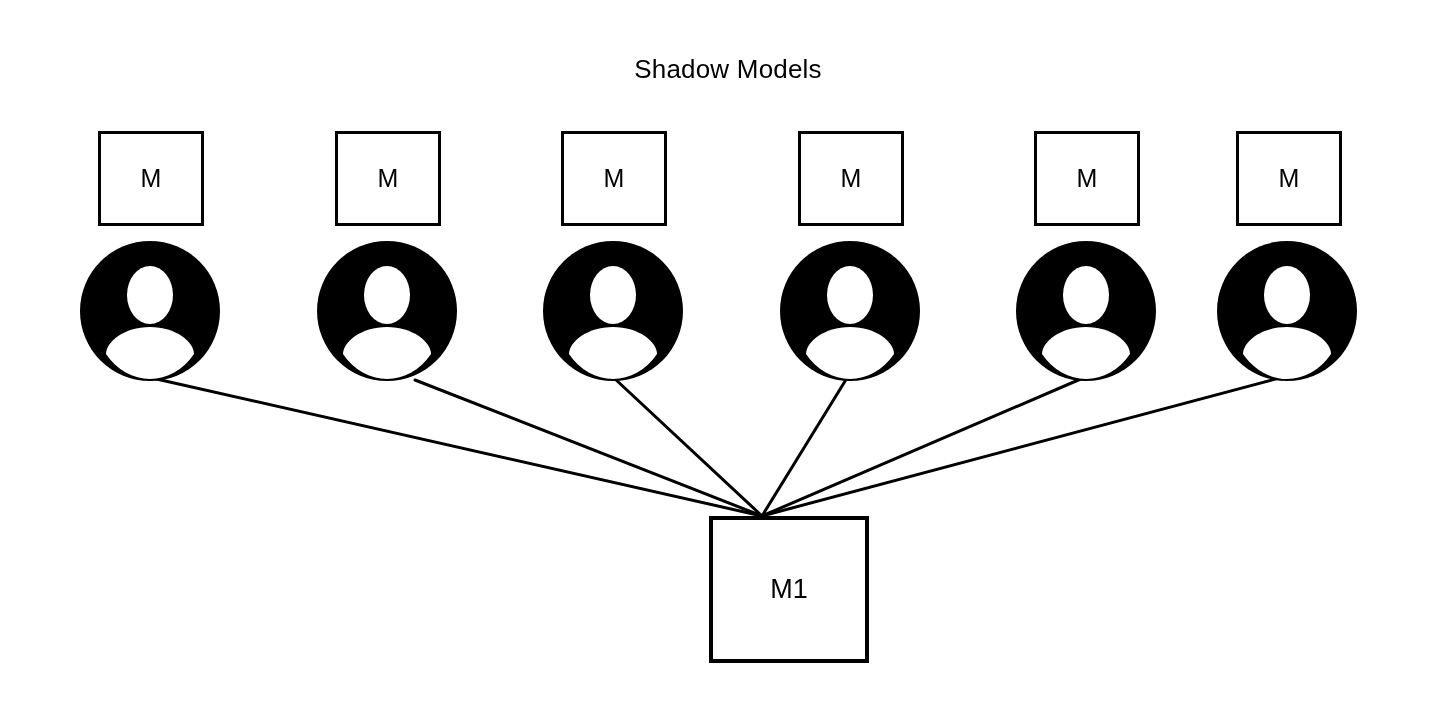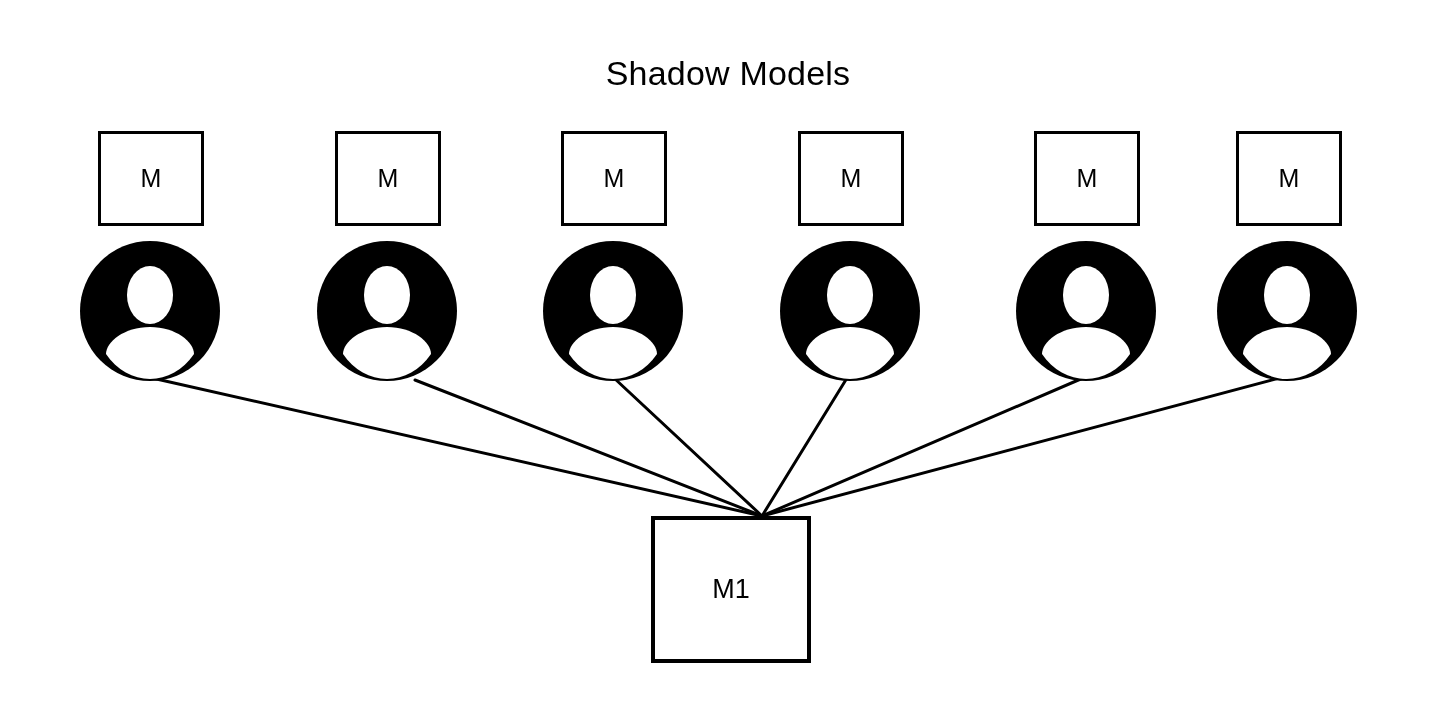--- a/index.html
+++ b/index.html
@@ -26,21 +26,21 @@
     width: 1456px;
     height: 713px;
     pointer-events: none;
   }
   .diagram-title {
     position: absolute;
     left: 0;
     top: 54px;
     width: 1456px;
     text-align: center;
-    font-size: 34px;
+    font-size: 26px;
     font-weight: 400;
     letter-spacing: 0.2px;
     color: #000000;
     white-space: nowrap;
   }
   .model-box {
     position: absolute;
     box-sizing: border-box;
     background: #ffffff;
     border: 3px solid #000000;
@@ -55,21 +55,21 @@
     font-weight: 400;
   }
   .shadow-box {
     width: 106px;
     height: 95px;
     top: 131px;
   }
   .target-box {
     width: 160px;
     height: 147px;
-    left: 651px;
+    left: 709px;
     top: 516px;
     border-width: 4px;
   }
   .target-box .box-label {
     font-size: 27px;
   }
   .avatar {
     position: absolute;
     width: 140px;
     height: 140px;

